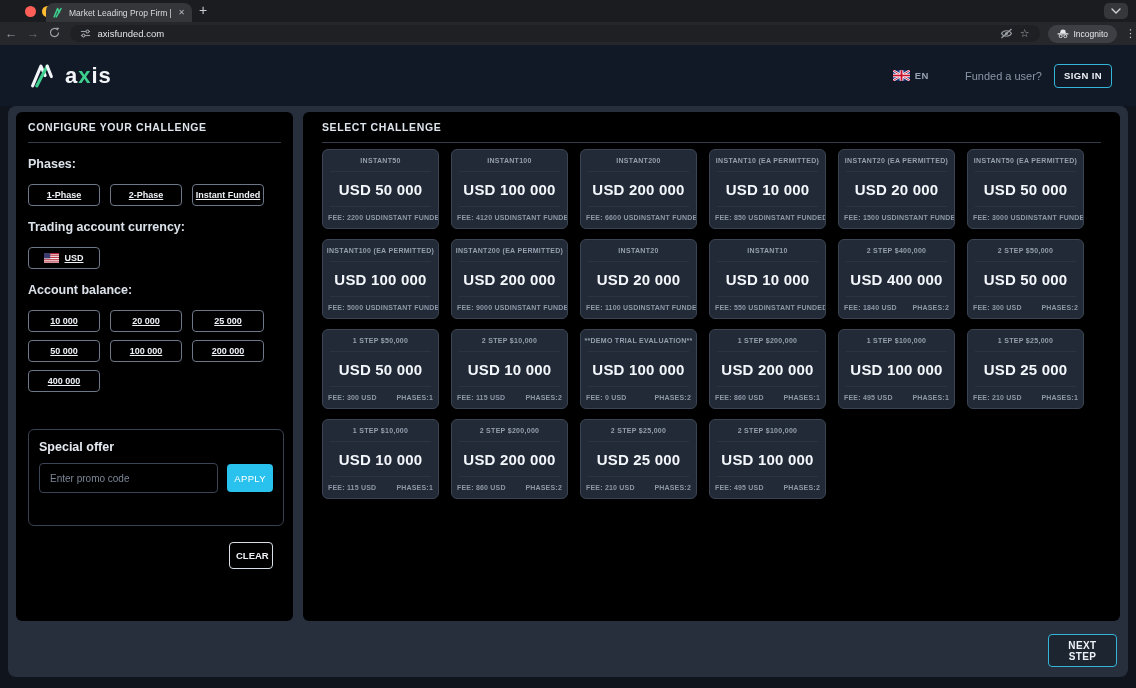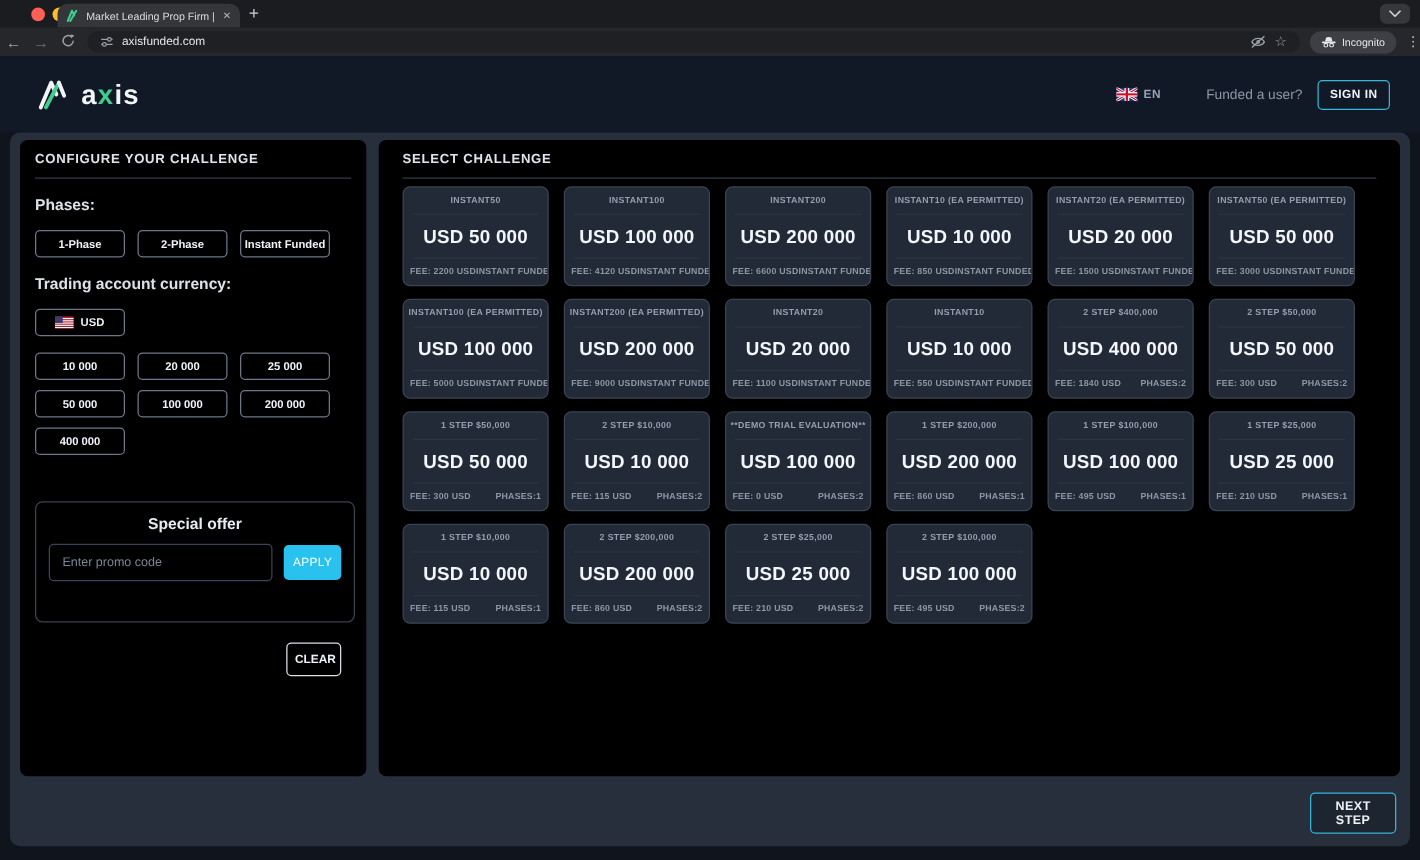--- a/index.html
+++ b/index.html
@@ -50,26 +50,26 @@
   .panel{position:absolute;top:6px;height:509px;background:#000000;border-radius:6px;}
   .sidebar{left:8px;width:277px;padding:9px 12px;}
   .mainpanel{left:295px;width:817px;padding:9px 19px;}
   .panel-head{font-size:10.5px;font-weight:bold;letter-spacing:.6px;color:#dde4ec;
     padding-bottom:9px;border-bottom:1px solid #323b49;}
 
   .sec-label{font-size:12.5px;font-weight:bold;color:#dce2ea;margin-top:14px;}
   .btnrow{display:flex;gap:10px;margin-top:13px;}
   .pill-btn{width:72px;height:22px;display:flex;align-items:center;justify-content:center;gap:5px;
     border:1px solid #6d7788;border-radius:4px;color:#eef2f7;font-size:9px;font-weight:bold;
-    background:transparent;white-space:nowrap;}
+    background:transparent;white-space:nowrap;text-decoration:underline;}
   .balgrid{display:grid;grid-template-columns:repeat(3,72px);gap:8px 10px;margin-top:13px;}
 
   .offerbox{margin-top:37px;width:256px;height:97px;border:1px solid #39424f;border-radius:6px;
     padding:10px;}
-  .offer-title{font-size:12.5px;font-weight:bold;color:#e6ebf2;text-align:center;}
+  .offer-title{font-size:12.5px;font-weight:bold;color:#e6ebf2;}
   .offer-row{display:flex;align-items:center;margin-top:9px;}
   .promo{width:180px;height:30px;background:transparent;border:1px solid #3a4454;border-radius:4px;
     color:#cfd6df;font-size:10px;padding:0 10px;font-family:inherit;outline:none;}
   .promo::placeholder{color:#7c8696;}
   .applybtn{width:46px;height:28px;margin-left:9px;background:#29c2ef;border:none;border-radius:4px;
     color:#fff;font-size:9.5px;font-weight:normal;letter-spacing:.3px;font-family:inherit;}
   .clearbtn{display:block;margin:16px 8px 0 auto;width:44px;height:27px;background:transparent;
     border:1px solid #d9dfe8;border-radius:4px;color:#eef2f7;font-size:9.5px;font-weight:bold;
     font-family:inherit;}
 
@@ -201,20 +201,21 @@
               <rect y="3.2" width="15" height="0.9" fill="#fff"></rect>
             <rect y="5" width="15" height="0.9" fill="#fff"></rect>
               <rect y="6.8" width="15" height="0.9" fill="#fff"></rect>
             <rect y="8.6" width="15" height="0.9" fill="#fff"></rect>
             <rect width="6.2" height="5.4" fill="#3c3b6e"></rect>
           </svg>
           <span>USD</span>
         </div>
       </div>
 
+      <div class="sec-label">Account balance:</div>
       <div class="balgrid">
           <button class="pill-btn">10 000</button>
           <button class="pill-btn">20 000</button>
           <button class="pill-btn">25 000</button>
           <button class="pill-btn">50 000</button>
           <button class="pill-btn">100 000</button>
           <button class="pill-btn">200 000</button>
           <button class="pill-btn">400 000</button>
         </div>
 

